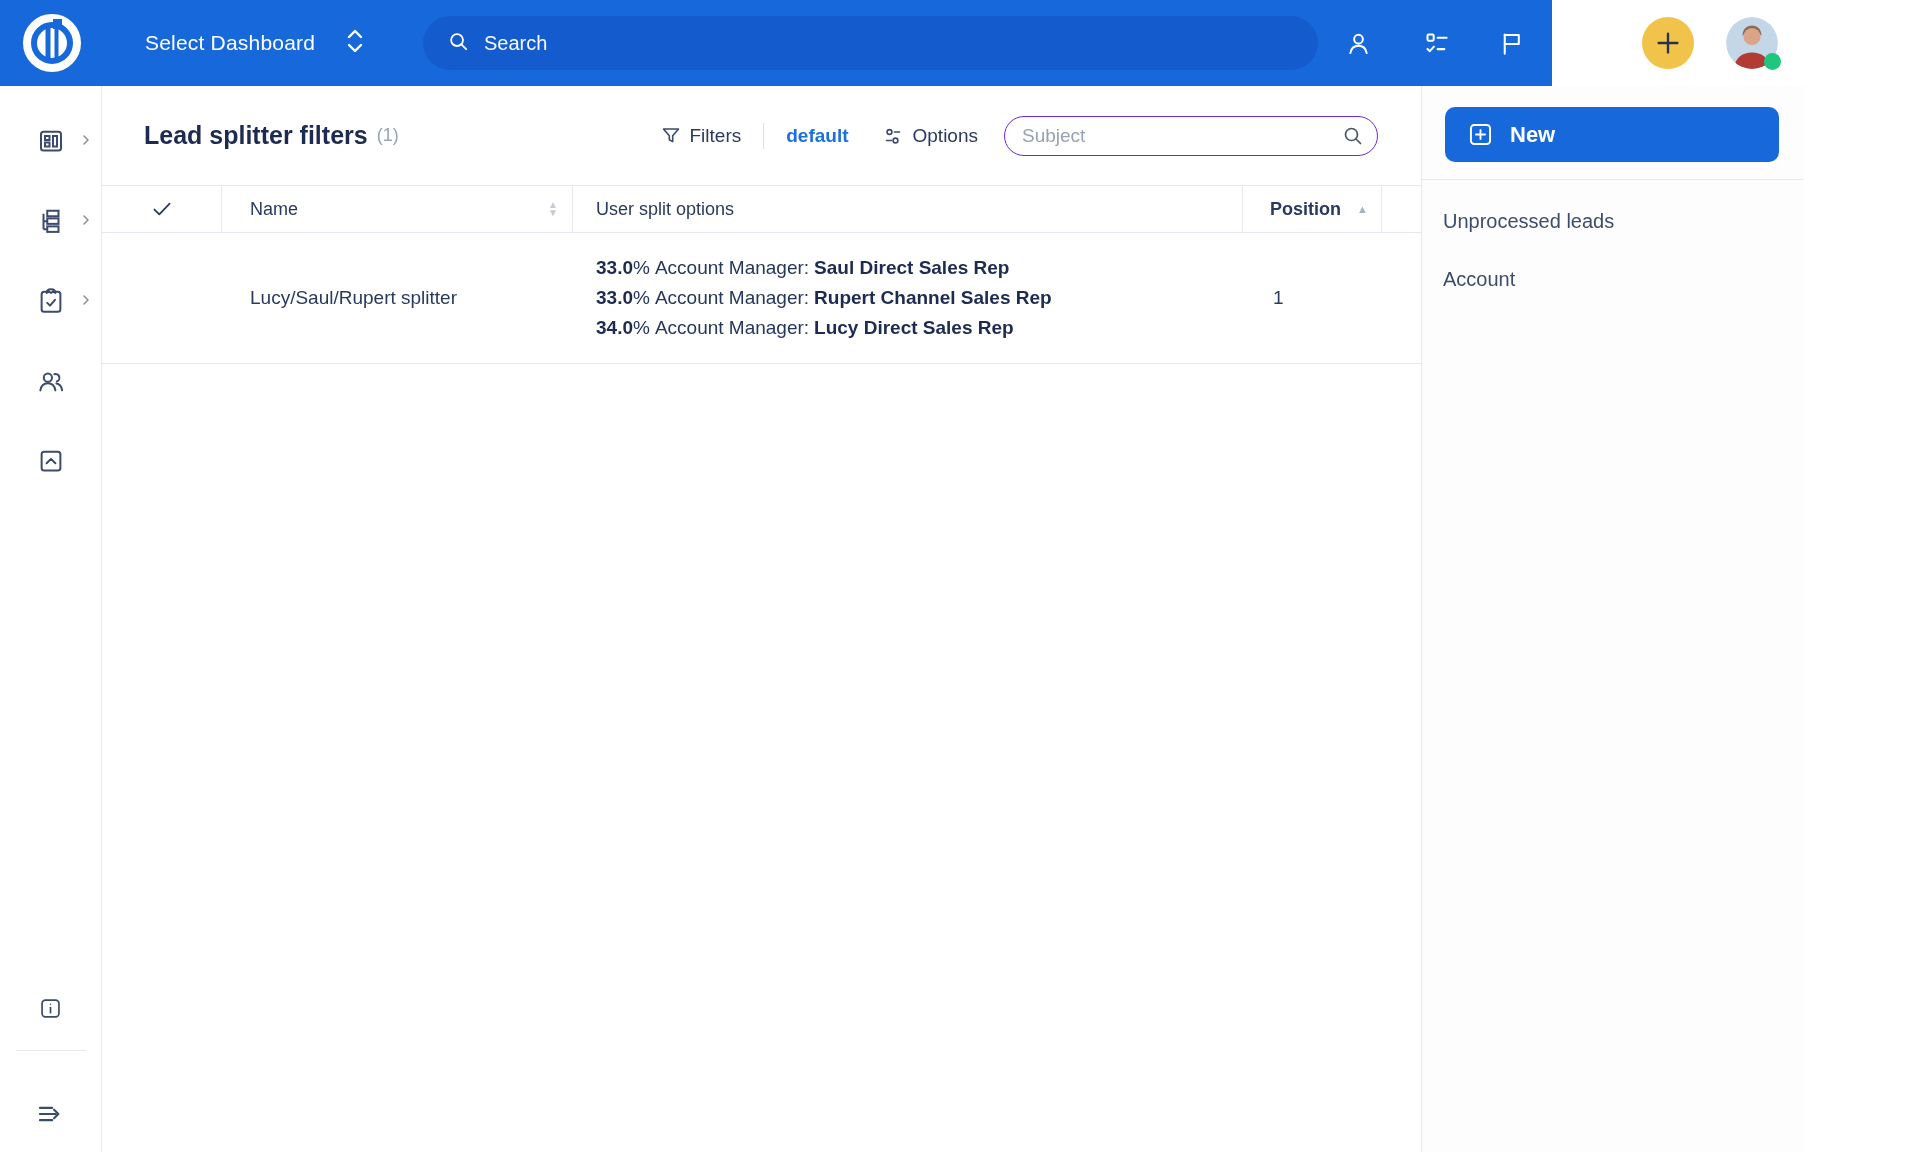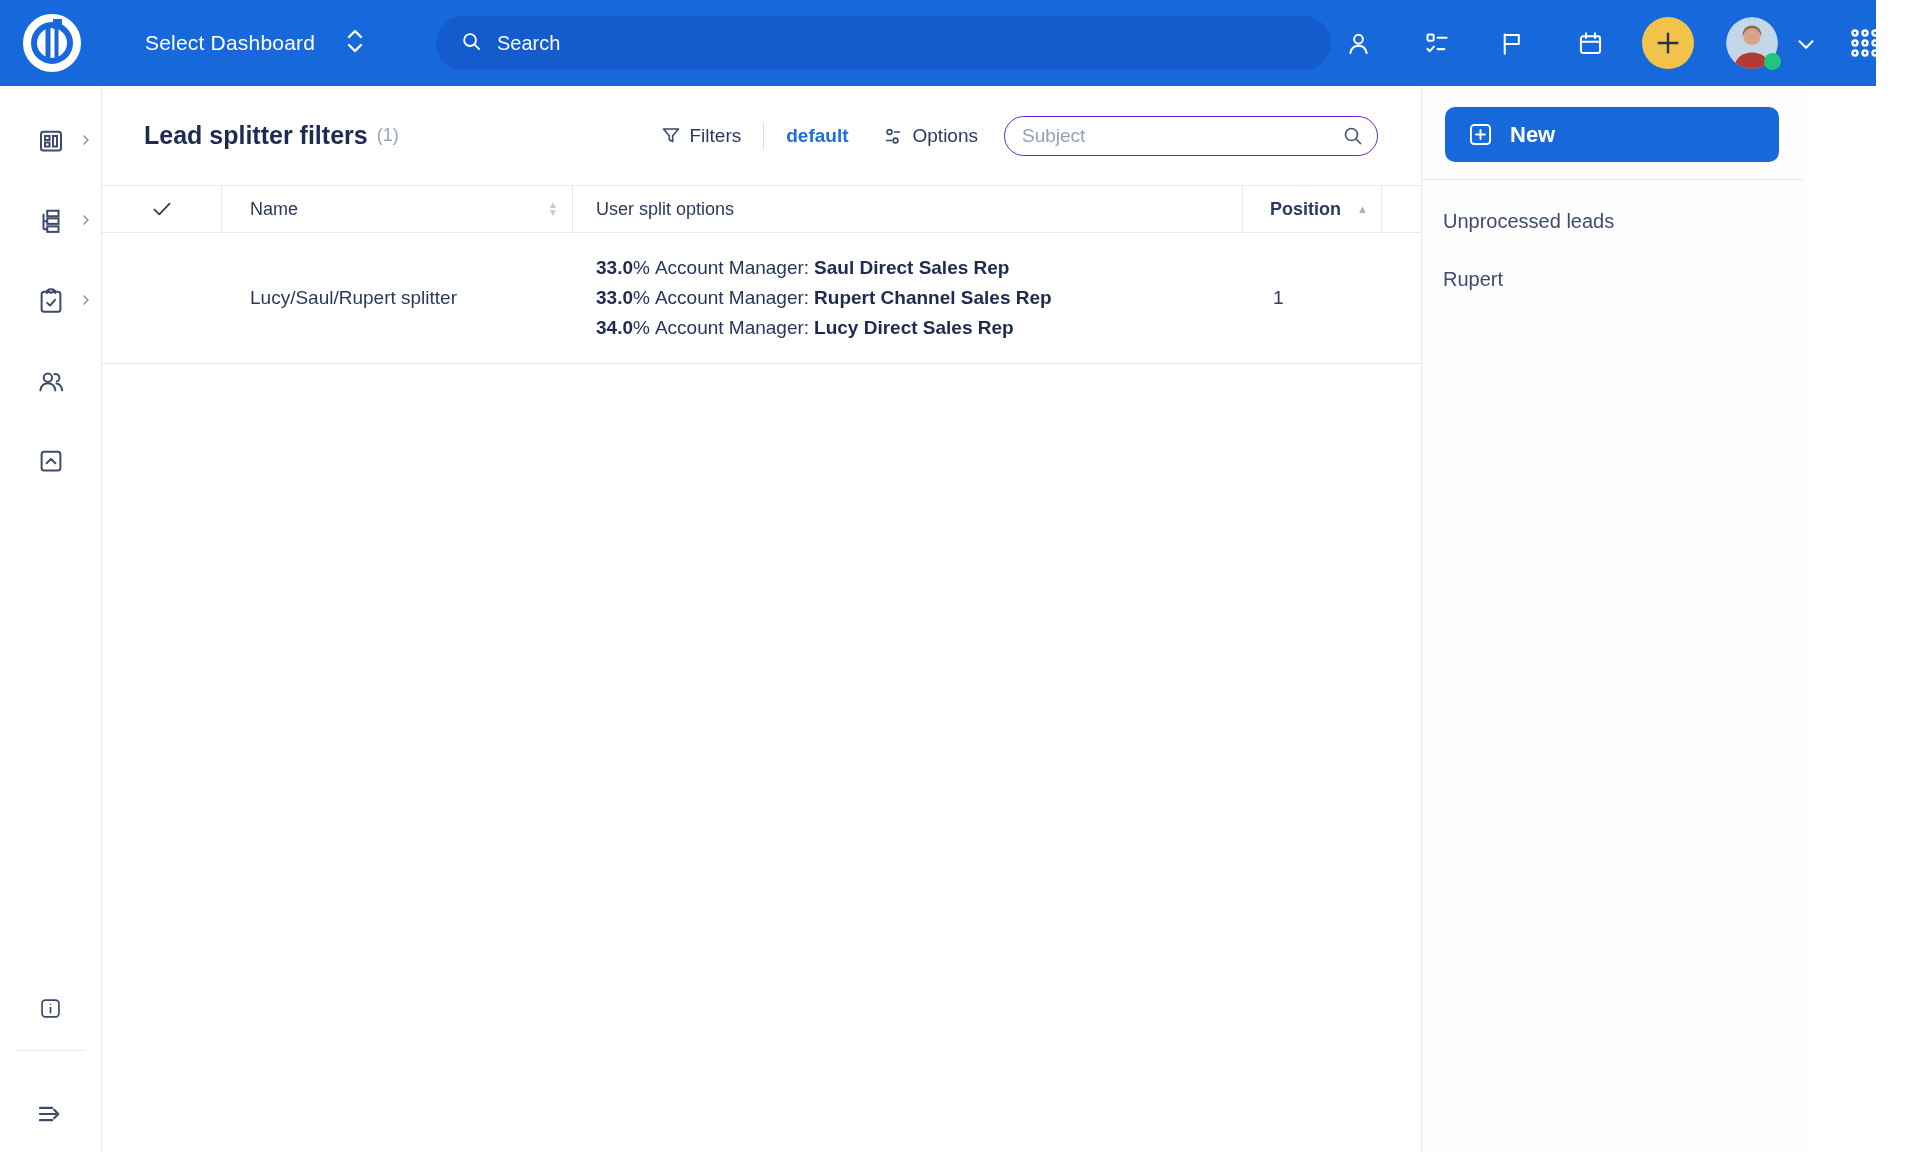--- a/index.html
+++ b/index.html
@@ -4,25 +4,25 @@
 <style>
   :root{
     --topbar:#1769DB; --search_pill:#145CCE; --accent:#1769DB; --plus_yellow:#F2C34A;
     --status_green:#21C67D; --title_navy:#1E2B50; --text_navy:#2A3A5E; --link_blue:#1B6FE0;
     --border:#E6E9EF; --muted:#9AA3B5; --icon_slate:#3C4A6B; --strip_bg:#F7F8FA;
   }
   *{box-sizing:border-box;margin:0;padding:0;font-family:"Liberation Sans",sans-serif;}
   html,body{width:1920px;height:1152px;background:#fff;overflow:hidden;}
 
   
-  .topbar{position:absolute;top:0;left:0;width:1876px;height:86px;background:var(--topbar);}
+  .topbar{position:absolute;top:0;left:0;width:1552px;height:86px;background:var(--topbar);}
   .logo{position:absolute;left:22px;top:13px;width:60px;height:60px;}
   .select-dash{position:absolute;left:145px;top:0;height:86px;display:flex;align-items:center;gap:30px;color:#fff;cursor:pointer;}
   .select-dash .lbl{font-size:21px;font-weight:500;letter-spacing:.2px;}
-  .search-pill{position:absolute;left:436px;top:16px;width:895px;height:54px;background:var(--search_pill);border-radius:27px;display:flex;align-items:center;padding-left:24px;gap:14px;color:rgba(255,255,255,.97);cursor:text;}
+  .search-pill{position:absolute;left:423px;top:16px;width:895px;height:54px;background:var(--search_pill);border-radius:27px;display:flex;align-items:center;padding-left:24px;gap:14px;color:rgba(255,255,255,.97);cursor:text;}
   .search-pill .txt{font-size:20px;}
   .tb-icon-btn{position:absolute;top:23px;width:40px;height:40px;display:flex;align-items:center;justify-content:center;cursor:pointer;color:#fff;}
   .plus-btn{position:absolute;left:1642px;top:17px;width:52px;height:52px;border-radius:50%;background:var(--plus_yellow);display:flex;align-items:center;justify-content:center;cursor:pointer;}
   .avatar-wrap{position:absolute;left:1726px;top:17px;width:52px;height:52px;cursor:pointer;}
   .avatar-wrap svg{border-radius:50%;display:block;}
   .status-dot{position:absolute;right:-3px;bottom:-1px;width:17px;height:17px;border-radius:50%;background:var(--status_green);}
   .av-chevron{position:absolute;left:1793px;top:31px;width:26px;height:26px;color:#fff;cursor:pointer;}
   .grid-btn{position:absolute;left:1848px;top:26px;width:34px;height:34px;color:#fff;cursor:pointer;}
 
   
@@ -358,17 +358,17 @@
             <path d="M8 12h8"></path>
         </svg>
         <span class="nlbl">New</span>
       </button>
     </div>
     <div class="panel-links">
       <div class="panel-link">
         <span>Unprocessed leads</span>
       </div>
       <div class="panel-link">
-        <span>Rupert</span>
+        <span>Account</span>
       </div>
     </div>
   </div>
 </div>
 
 </body></html>

